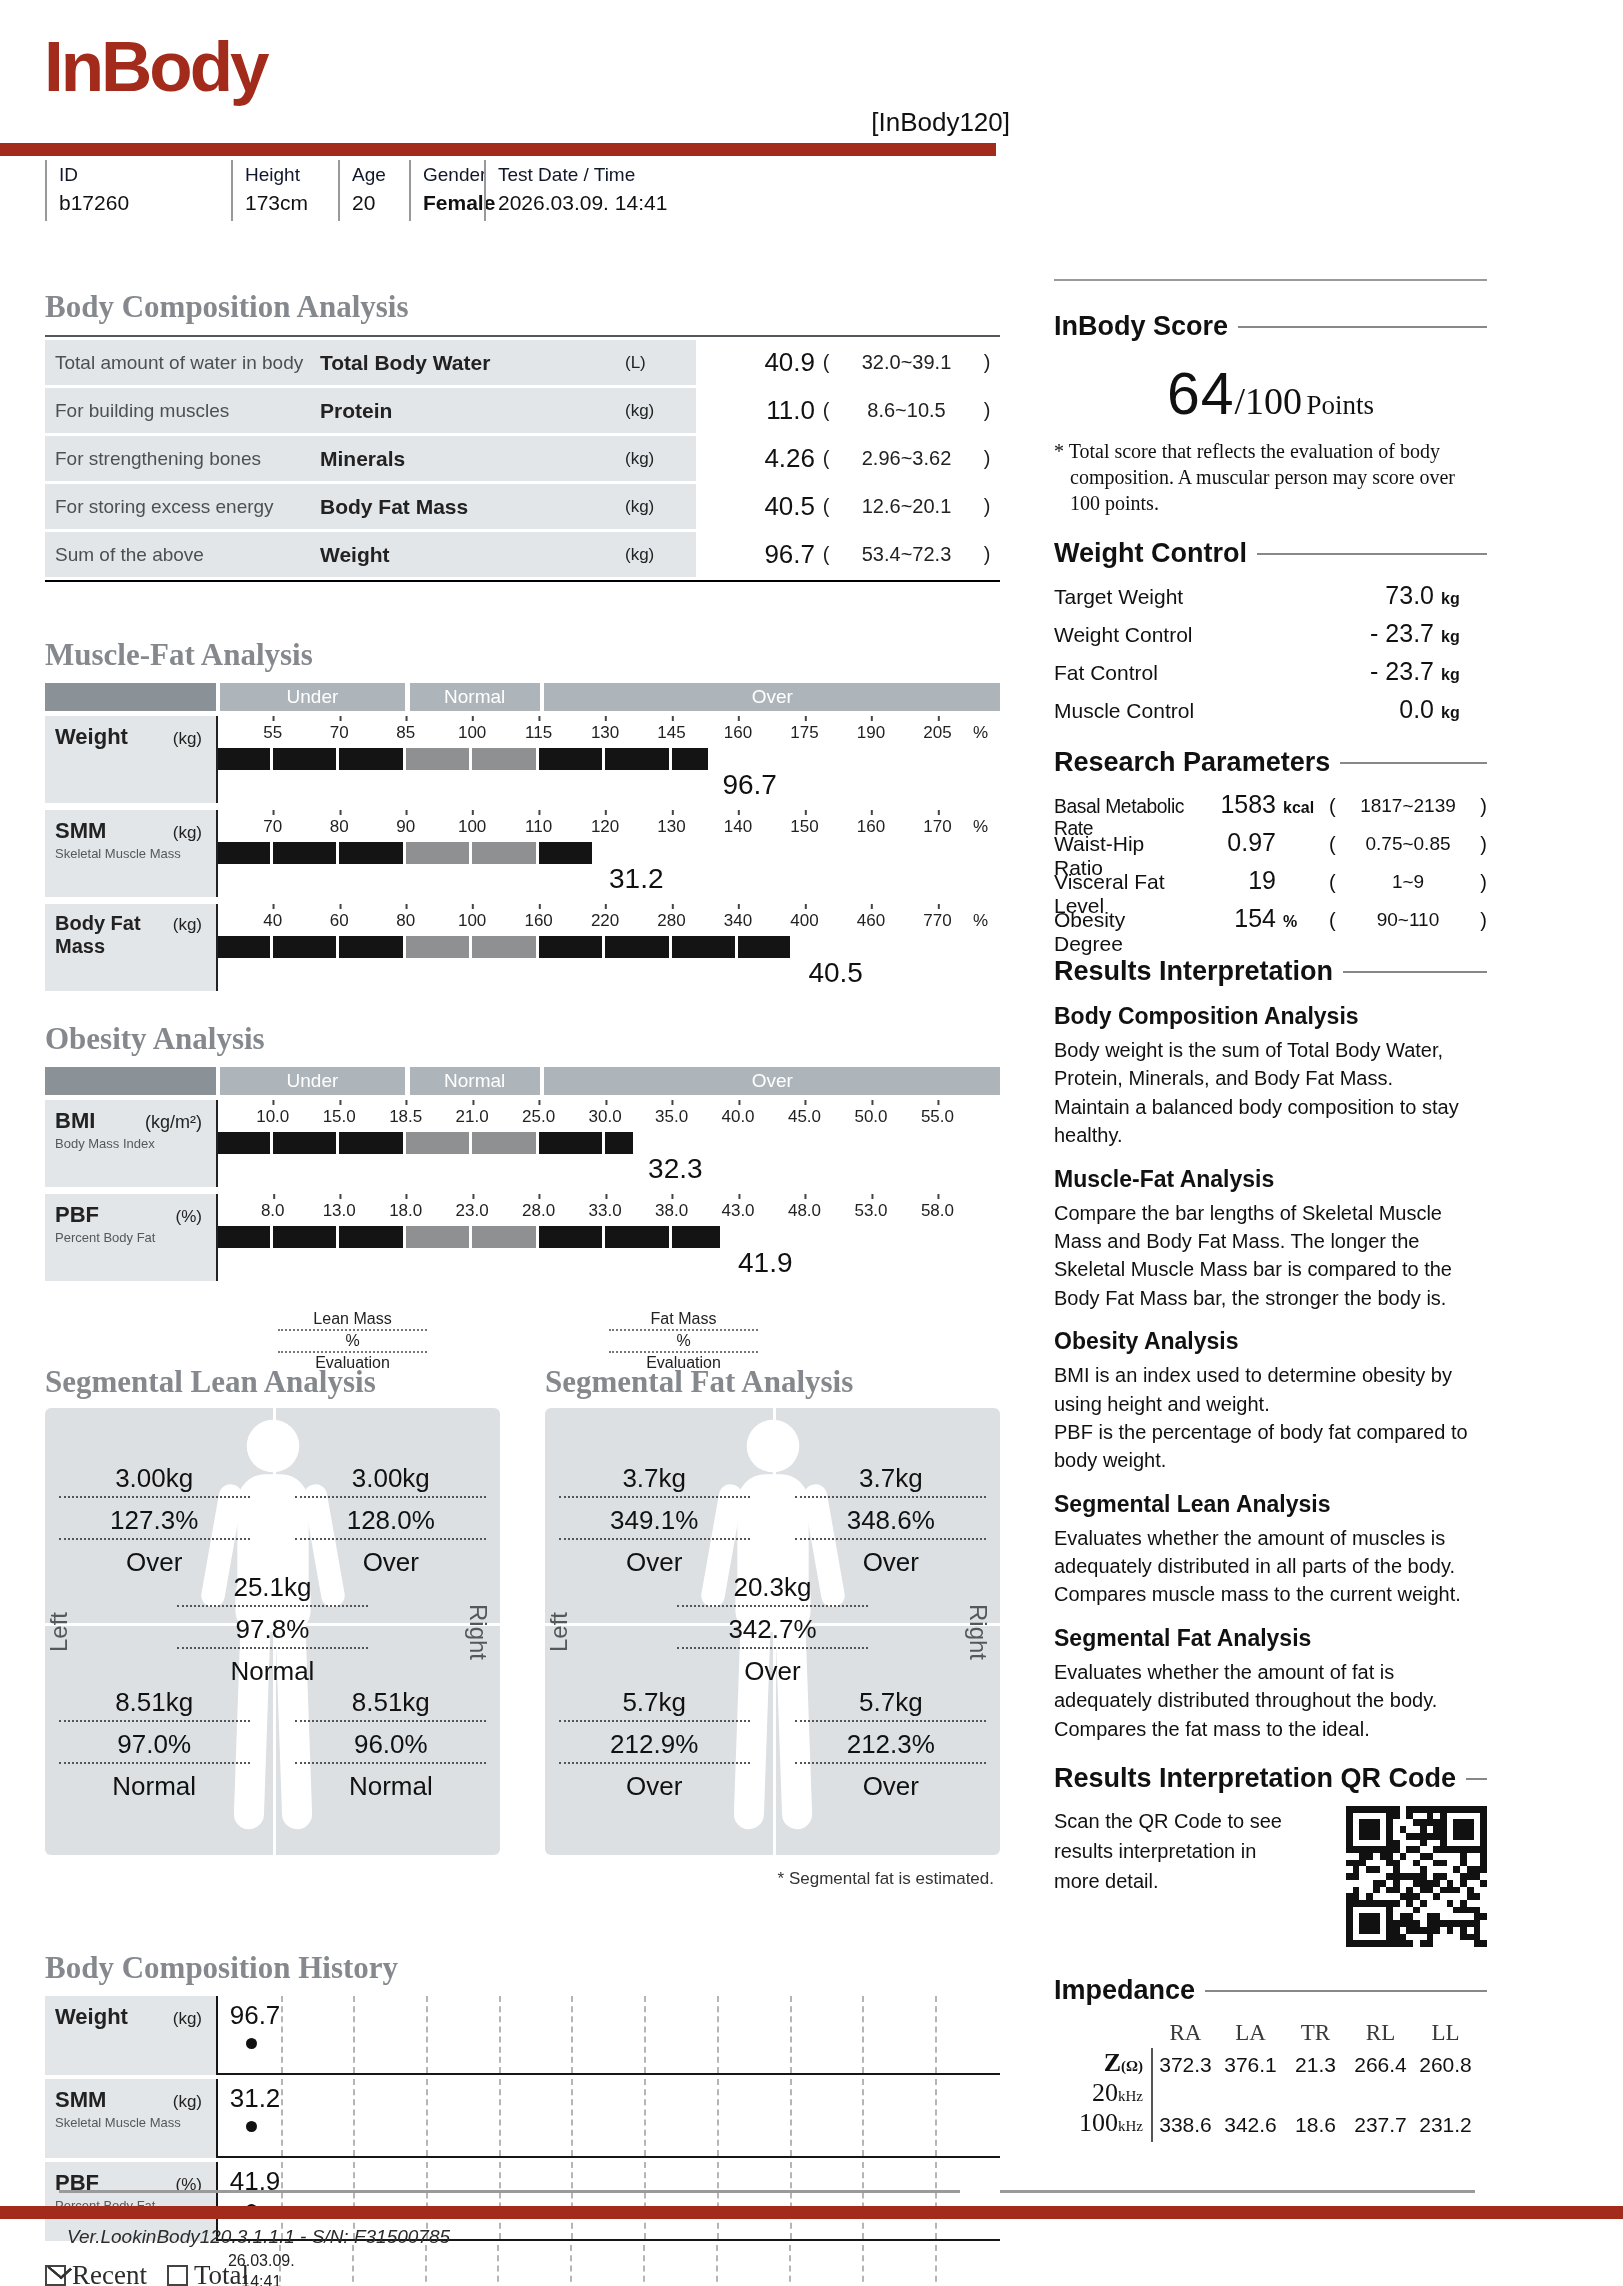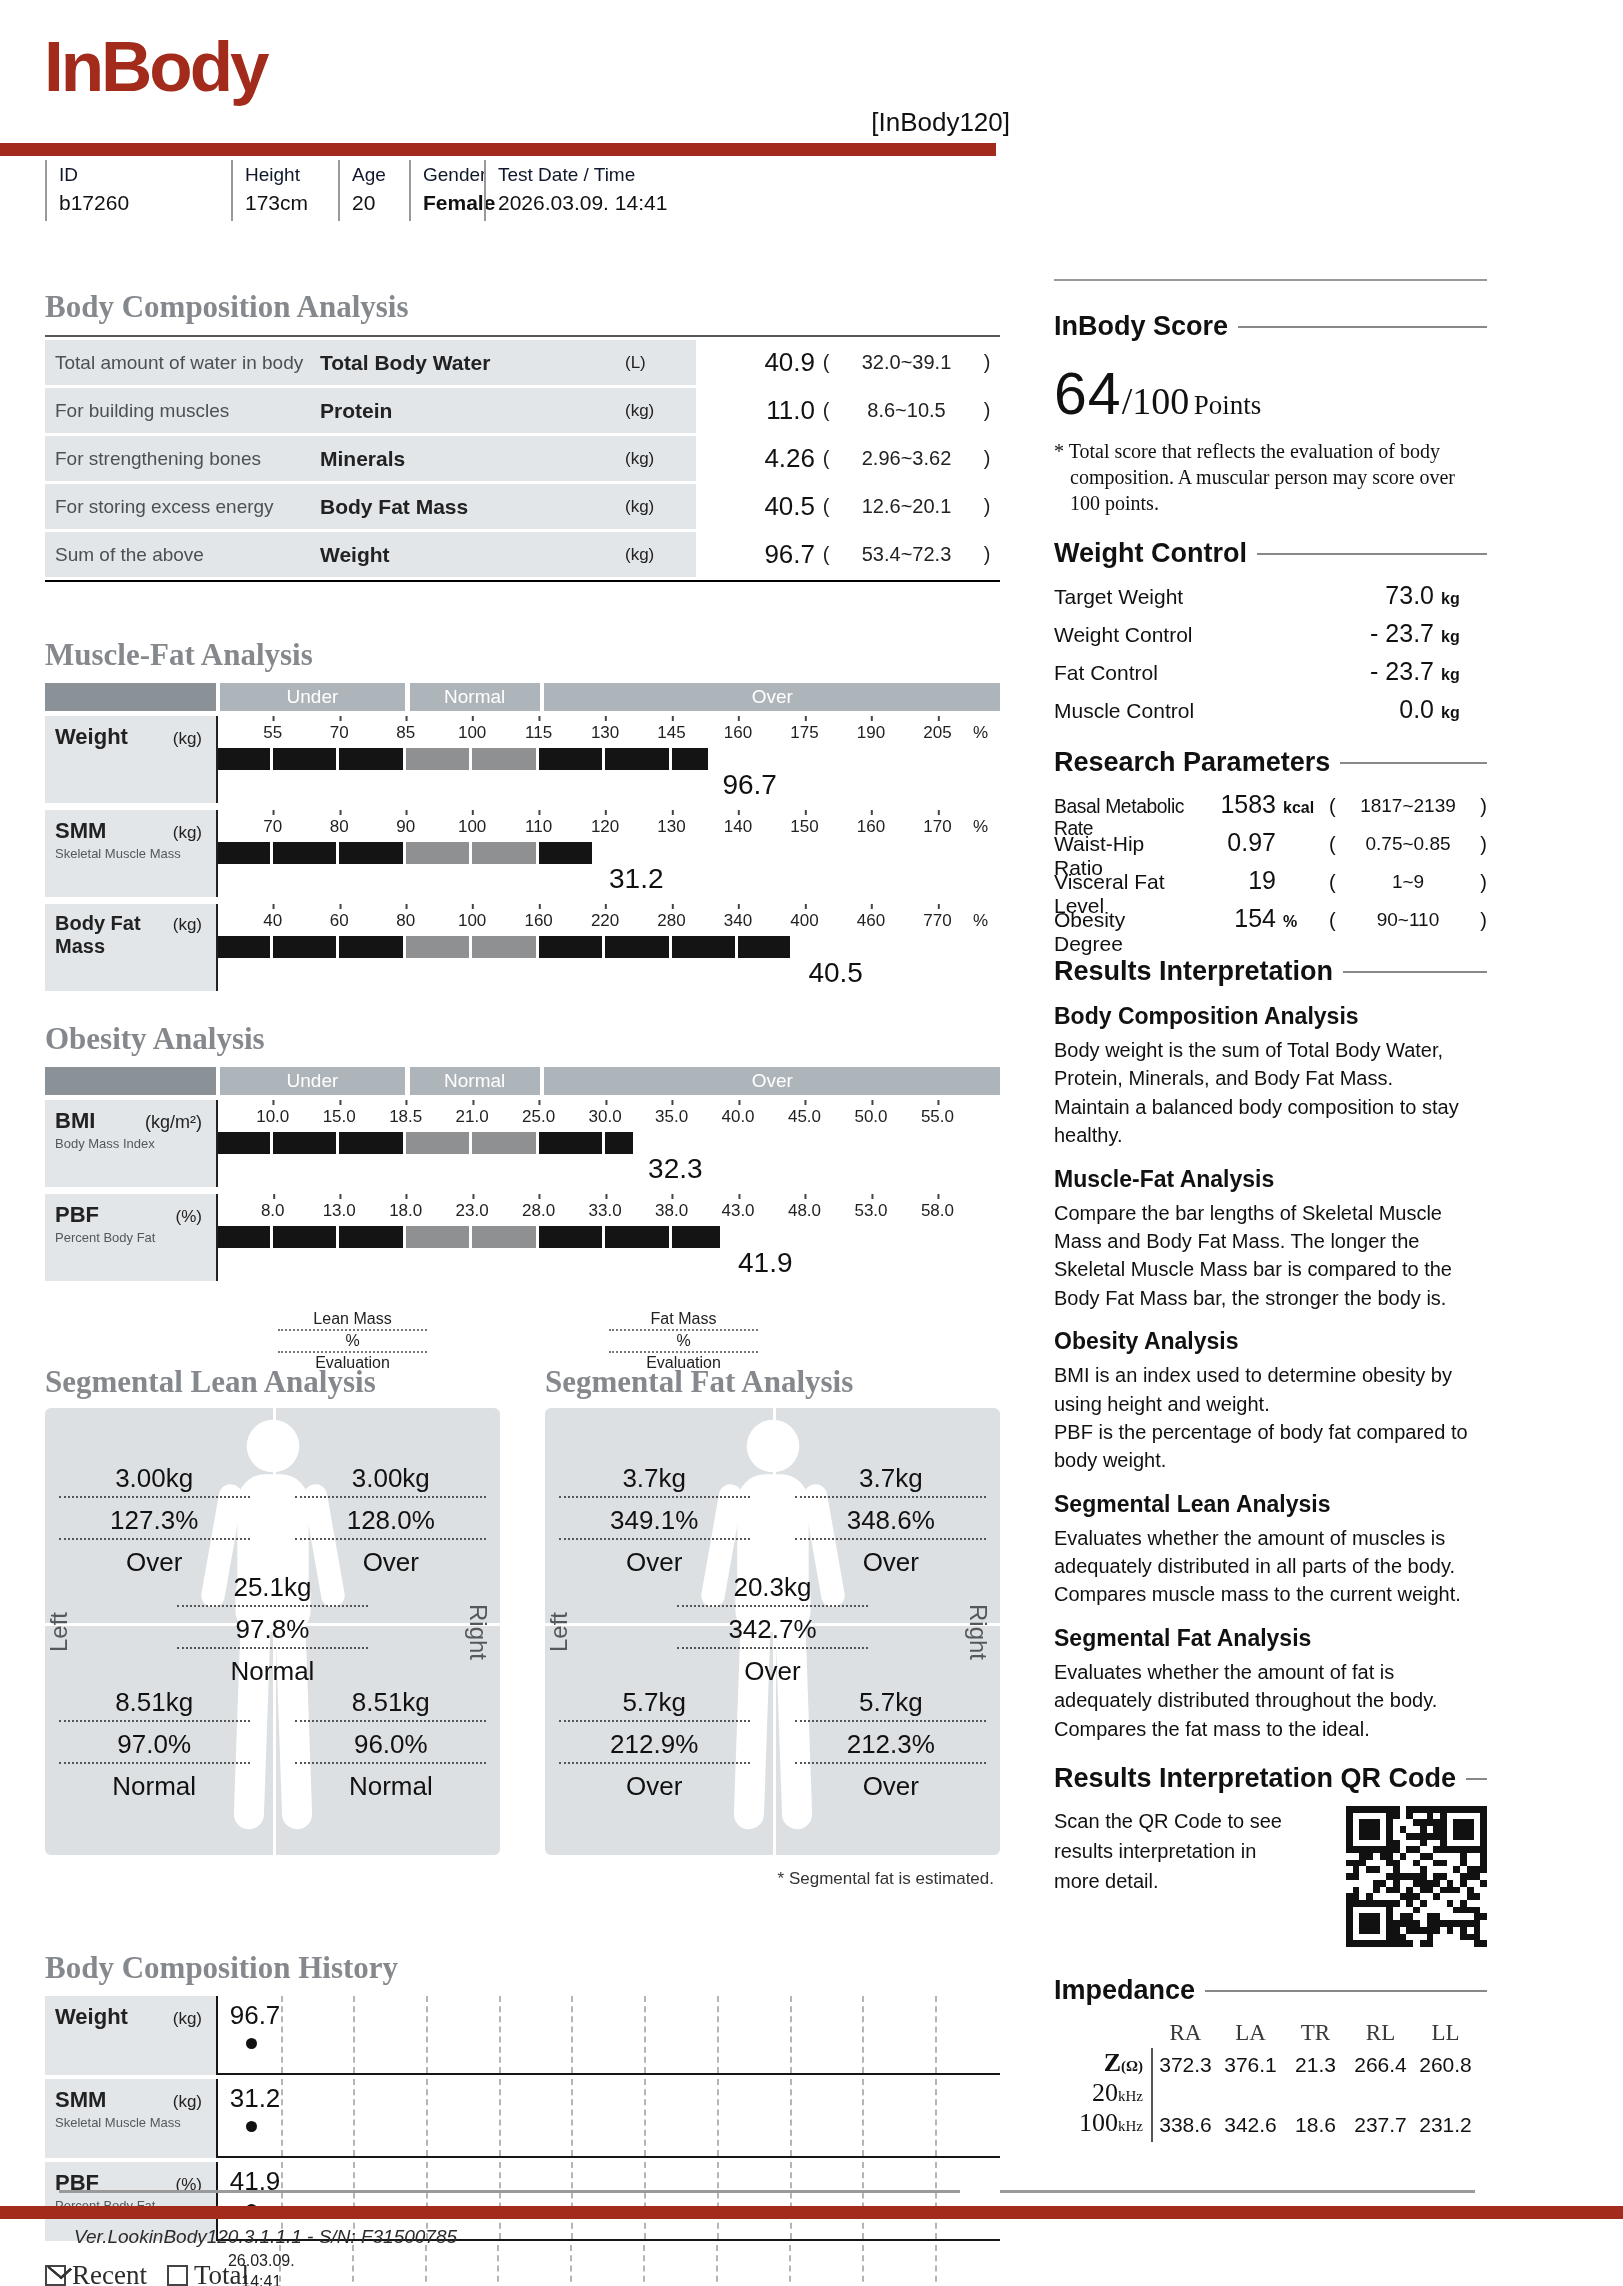--- a/index.html
+++ b/index.html
@@ -83,21 +83,21 @@
   .cbx.checked::after{content:"";position:absolute;left:3px;top:-6px;width:16px;height:12px;border-left:0;border-bottom:3.5px solid #333;border-right:3.5px solid #333;transform:rotate(40deg) skewX(-8deg);border-bottom-left-radius:2px;}
   .legend-track{position:relative;flex:1;}
   .hist-date{position:absolute;left:4.5%;top:6px;transform:translateX(-35%);text-align:center;font-size:16px;color:#222;line-height:1.3;}
 
   
   .right-col{position:absolute;left:1054px;top:279px;width:433px;}
   .rc-toprule{border-top:2px solid #999;margin-bottom:30px;}
   .rc-title{display:flex;align-items:center;gap:10px;margin:0 0 12px 0;}
   .rc-title span{font-size:27px;font-weight:bold;color:#111;white-space:nowrap;}
   .rc-title i{flex:1;border-top:2px solid #888;height:0;}
-  .score-line{text-align:left;margin:18px 0 10px 0;}
+  .score-line{text-align:center;margin:18px 0 10px 0;}
   .score-num{font-size:59px;color:#111;letter-spacing:1px;}
   .score-suffix{font-family:"Liberation Serif",serif;font-size:38px;color:#111;}
   .score-points{font-family:"Liberation Serif",serif;font-size:27px;color:#111;}
   .score-note{font-family:"Liberation Serif",serif;font-size:20px;color:#111;line-height:1.3;padding-left:16px;text-indent:-16px;margin-bottom:22px;}
   .kv-row{display:flex;align-items:baseline;height:38px;}
   .kv-label{flex:1;font-size:21px;color:#111;}
   .kv-label.cond{font-size:19.3px;letter-spacing:-0.4px;}
   .kv-value{width:99px;text-align:right;font-size:25px;color:#111;}
   .kv-unit{width:46px;padding-left:7px;font-size:16px;font-weight:bold;color:#111;}
   .kv-range{display:flex;width:158px;font-size:20px;color:#111;}
@@ -117,21 +117,21 @@
   .imp-freq{text-align:right;padding-right:8px;border-right:2px solid #555;font-family:"Liberation Serif",serif;color:#111;}
   .z-big{font-size:26px;font-weight:bold;}
   .z-small{font-size:15px;font-weight:bold;}
   .f-num{font-size:26px;}
   .f-unit{font-size:15px;}
 
   
   .foot-line-l{position:absolute;left:59px;top:2190px;width:901px;border-top:3px solid #9a9a9a;}
   .foot-line-r{position:absolute;left:1000px;top:2190px;width:475px;border-top:3px solid #9a9a9a;}
   .foot-red{position:absolute;left:0;top:2206px;width:1624px;height:13px;background:#A32B1C;}
-  .foot-ver{position:absolute;left:74px;top:2226px;font-style:italic;font-size:19px;color:#2b2b2b;}
+  .foot-ver{position:absolute;left:67px;top:2226px;font-style:italic;font-size:19px;color:#2b2b2b;}
   .foot-copy{position:absolute;left:980px;top:2228px;width:487px;text-align:right;font-size:14.4px;color:#333;}
 </style>
 </head>
 <body>
 
 <div class="page">
 
   <div class="logo">InBody</div>
   <div class="model-tag">[InBody120]</div>
   <div class="top-red-bar"></div>

